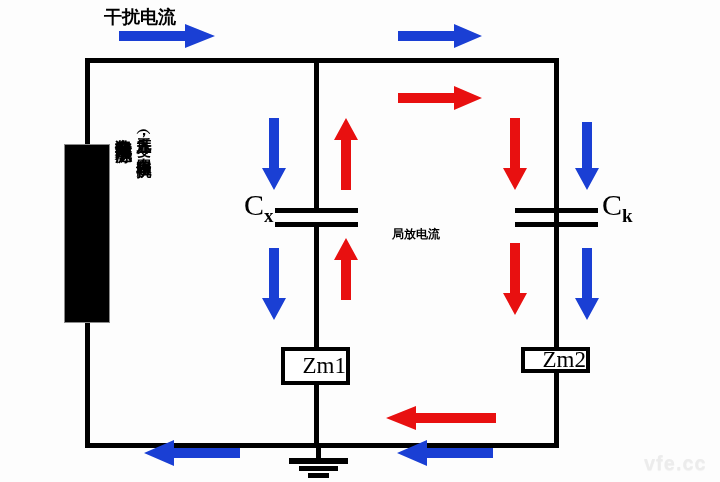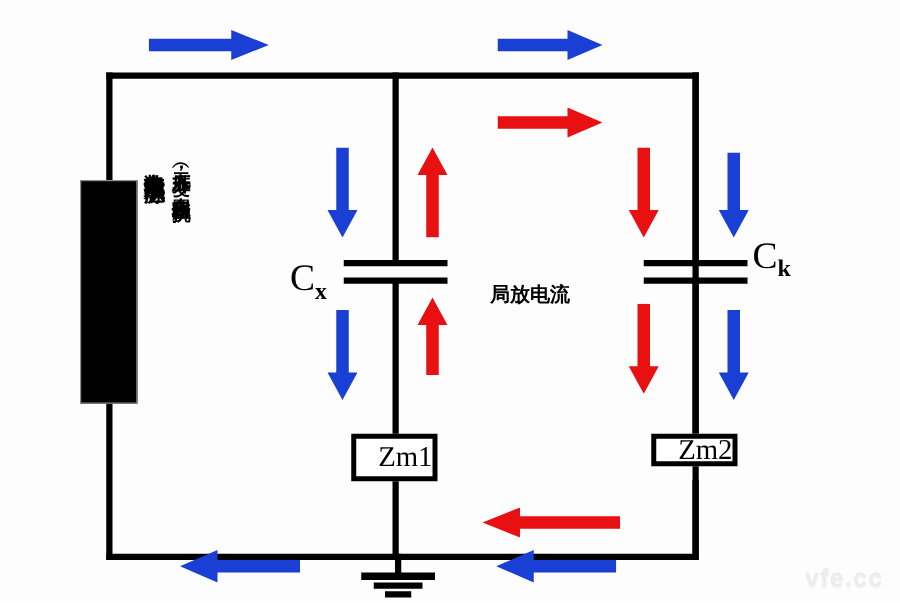--- a/index.html
+++ b/index.html
@@ -134,21 +134,21 @@
 
   <div class="wire-v" style="left:554px; top:384px; height:62px;"></div>
 
   <div class="source-block" style="left:64px; top:144px; width:44px; height:177px;"></div>
 
   <div class="vlabel" style="left:112px; top:125px; font-size:17px;">全数字无局放电源</div>
   <div class="vlabel" style="left:134px; top:125px; font-size:15px;">（无升压变，内置保护阻抗）</div>
 
   <div class="cap-plate" style="left:275px; top:208px; width:83px;"></div>
   <div class="cap-plate" style="left:275px; top:222px; width:83px;"></div>
-  <div class="cap-label" style="left:232px; top:188px;margin-top:18px;">
+  <div class="cap-label" style="left:244px; top:188px;">
     <span>C</span><sub>x</sub>
   </div>
 
   <div class="cap-plate" style="left:515px; top:208px; width:83px;"></div>
   <div class="cap-plate" style="left:515px; top:222px; width:83px;"></div>
   <div class="cap-label" style="left:602px; top:188px;">
     <span>C</span><sub>k</sub>
   </div>
 
   <div class="zbox" style="left:281px; top:347px; width:69px; height:38px;">
@@ -156,21 +156,22 @@
   </div>
   <div class="zbox" style="left:521px; top:347px; width:69px; height:26px;">
     <span>Zm2</span>
   </div>
 
   <div class="gnd-bar" style="left:316px; top:443px; width:5px; height:17px;"></div>
   <div class="gnd-bar" style="left:289px; top:458px; width:59px; height:6px;"></div>
   <div class="gnd-bar" style="left:299px; top:466px; width:39px; height:5px;"></div>
   <div class="gnd-bar" style="left:308px; top:473px; width:21px; height:5px;"></div>
 
-  <div class="hlabel" style="left:392px; top:226px; font-size:16px;text-align:right;">局放电流</div>
+  <div class="hlabel" style="left:104px; top:5px; font-size:18px;">干扰电流</div>
+  <div class="hlabel" style="left:392px; top:226px; font-size:12px;text-align:right;">局放电流</div>
 
   <div class="arrow" style="left:119px; top:24px;">
     <svg width="96" height="24" viewBox="0 0 96 24">
       <polygon points="0,7 66,7 66,0 96,12 66,24 66,17 0,17" fill="#1a3fd4"></polygon>
     </svg>
   </div>
 
   <div class="arrow" style="left:398px; top:24px;">
     <svg width="84" height="24" viewBox="0 0 84 24">
       <polygon points="0,7 56,7 56,0 84,12 56,24 56,17 0,17" fill="#1a3fd4"></polygon>

